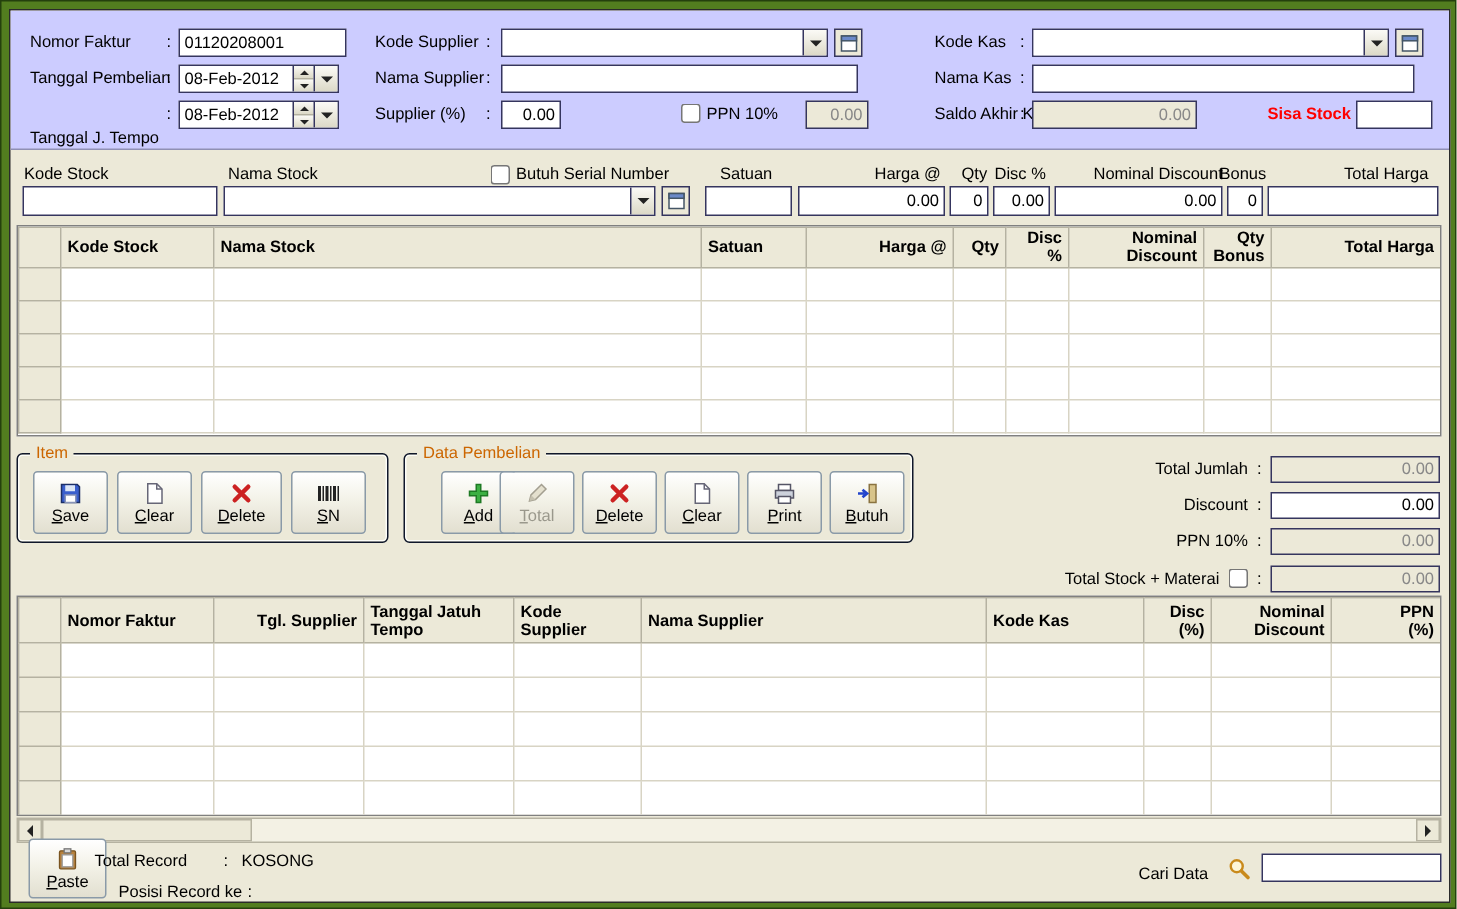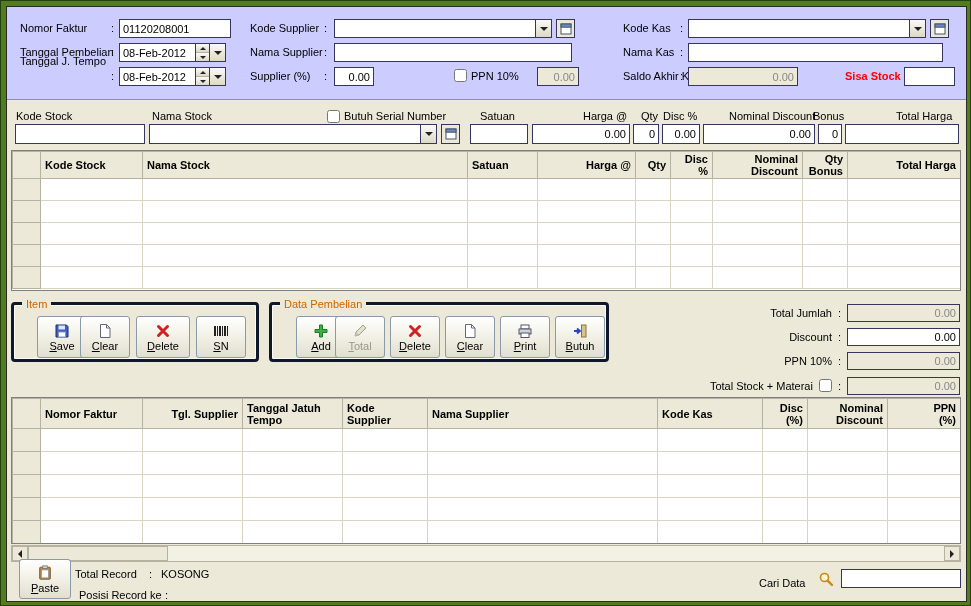--- a/index.html
+++ b/index.html
@@ -58,21 +58,21 @@
         padding:1px 4px; white-space:pre-line; line-height:12px; vertical-align:middle; }
   .grid td { border:1px solid #d8d4c4; background:#fff; padding:0 3px; }
   .grid th.sel, .grid td.sel { background:#ece9d8; border:1px solid #b5b2a1; }
   .grid .al { text-align:left; }
   .grid .ar { text-align:right; }
   .g1 thead tr { height:27px; }
   .g1 td { height:22px; }
   .g2 thead tr { height:30px; }
   .g2 td { height:23px; }
 
-  .group { position:absolute; border:3px solid #0f172a; border-radius:4px;
+  .group { position:absolute; border:1px solid #0f172a; border-radius:4px;
            box-shadow:inset 0 0 0 1px #fdfdf8; }
 
   .btn { position:absolute; top:11px; width:50px; height:42px; border:1px solid #8a9aa8;
          border-radius:3px; background:linear-gradient(#ffffff,#f3f2e8 45%,#e2dfd0);
          display:flex; flex-direction:column; align-items:center; justify-content:center;
          gap:1px; font:11px "Liberation Sans", sans-serif; cursor:pointer; }
   .btn .blabel { display:block; line-height:12px; }
   .btn .blabel::first-letter { text-decoration:underline; }
   .btn.disabled { color:#9a988c; cursor:default; }
   .icon16 { width:16px; height:16px; display:block; }
@@ -156,21 +156,21 @@
     </div>
 
     <span class="lbl" style="left:243px;top:39px">Nama Supplier</span>
     <span class="lbl" style="left:317px;top:39px">:</span>
     <input class="tb" style="left: 327px; top: 36px; width: 238px;" value="">
 
     <span class="lbl" style="left:616px;top:39px">Nama Kas</span>
     <span class="lbl" style="left:673px;top:39px">:</span>
     <input class="tb" style="left: 681px; top: 36px; width: 255px;" value="">
 
-    <span class="lbl" style="left:13px;top:48px">Tanggal J. Tempo</span>
+    <span class="lbl" style="left:13px;top:79px">Tanggal J. Tempo</span>
     <span class="lbl" style="left:104px;top:63px">:</span>
     <div class="datebox" style="left:112px;top:60px;width:107px">
       <input class="cfield" value="08-Feb-2012" style="">
       <span class="spin">
         <span>
               <i class="arr-up-s"></i>
             </span>
         <span>
               <i class="arr-down-s"></i>
             </span>
@@ -320,21 +320,21 @@
               <td></td>
               <td></td>
               <td></td>
             </tr>
           </tbody>
     </table>
   </div>
 
   <div class="group" style="left:4px;top:295px;width:248px;height:60px">
     <span class="gtitle">Item</span>
-    <button class="btn" style="left:23px">
+    <button class="btn" style="left:10px">
       <span class="icon16">
             <svg viewBox="0 0 16 16">
               <path d="M2 2h10.5L14 3.5V14H2z" fill="#3a5fcd" stroke="#1c2f66"></path>
               <rect x="4.5" y="2.5" width="6.5" height="4" fill="#dce6f5"></rect>
               <rect x="4.5" y="9" width="7" height="5" fill="#fff" stroke="#8894b8"></rect>
             </svg>
           </span>
       <span class="blabel">Save</span>
     </button>
     <button class="btn" style="left:66px">
@@ -564,21 +564,21 @@
     <span class="icon16">
           <svg viewBox="0 0 18 18">
             <rect x="3" y="2.5" width="12" height="13.5" rx="1" fill="#b9833f" stroke="#7a5420"></rect>
             <rect x="6.5" y="1" width="5" height="3" fill="#d9d9d9" stroke="#777"></rect>
             <rect x="5" y="5.5" width="8" height="9" fill="#fff" stroke="#999"></rect>
           </svg>
         </span>
     <span class="blabel">Paste</span>
   </button>
 
-  <span class="lbl" style="left:68px;top:561px">Total Record</span>
+  <span class="lbl" style="left:56px;top:561px">Total Record</span>
   <span class="lbl" style="left:142px;top:561px">:</span>
   <span class="lbl" style="left:154px;top:561px">KOSONG</span>
 
   <span class="lbl" style="left:72px;top:582px">Posisi Record  ke</span>
   <span class="lbl" style="left:158px;top:582px">:</span>
   <span class="lbl" style="left:170px;top:582px"></span>
 
   <span class="lbl" style="left:752px;top:570px">Cari Data</span>
   <span class="magbtn" style="left:808px;top:562px">
     <svg viewBox="0 0 16 16">

